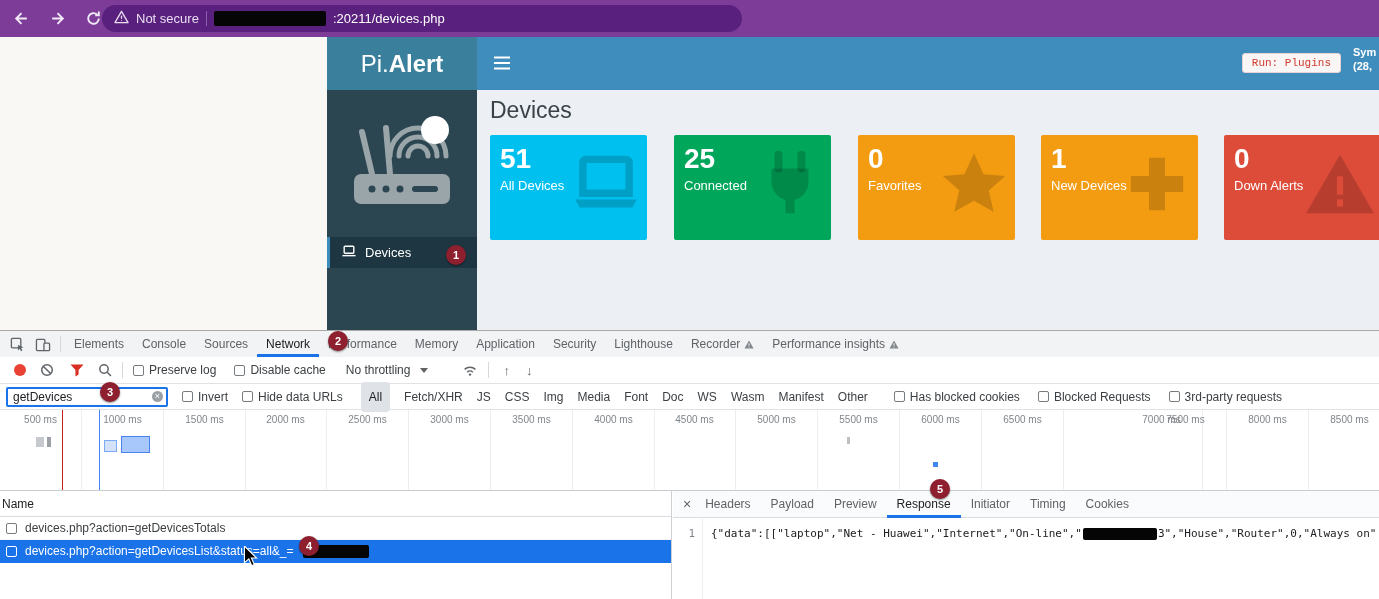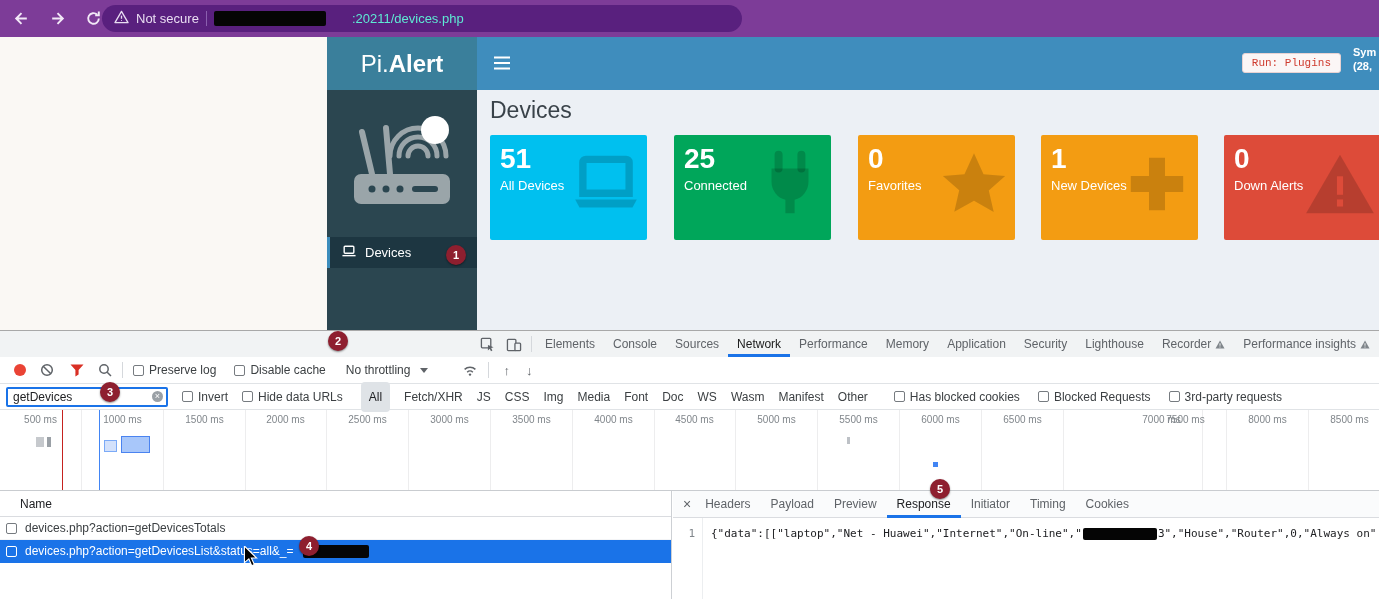--- a/index.html
+++ b/index.html
@@ -6,21 +6,21 @@
   body { font-family: "Liberation Sans", sans-serif; background: #fff; }
   #screen { position: relative; width: 1379px; height: 599px; overflow: hidden; background: #fff; }
 
   
   .browser-bar { position: absolute; left: 0; top: 0; width: 1379px; height: 37px; background: #7d3c98; display: flex; align-items: center; }
   .nav-ic { width: 30px; height: 30px; margin-left: 6px; display: flex; align-items: center; justify-content: center; color: #f2e9f7; }
   .url-pill { position: absolute; left: 102px; top: 5px; width: 640px; height: 27px; border-radius: 14px; background: #59207e; display: flex; align-items: center; padding: 0 12px; color: #e9ddf2; font-size: 13px; gap: 7px; }
   .url-sep { width: 1px; height: 15px; background: #8a5fae; }
   .redact { background: #050505; border-radius: 2px; }
   .url-redact { width: 112px; height: 15px; }
-  .url-path { color: #5eead4; margin-left: 19px; }
+  .url-path { color: #ffffff; }
 
   
   .page-blank { position: absolute; left: 0; top: 37px; width: 327px; height: 293px; background: #faf8f4; }
 
   
   .sidebar { position: absolute; left: 327px; top: 37px; width: 150px; height: 293px; background: #2b4650; }
   .logo { height: 53px; background: #3a7f9b; color: #fff; display: flex; align-items: center; justify-content: center; font-size: 24px; }
   .logo .light { font-weight: 300; }
   .logo .bold { font-weight: 700; }
   .router-wrap { display: flex; justify-content: center; margin-top: 10px; }
@@ -49,21 +49,21 @@
 
   .panel { position: absolute; left: 13px; top: 175px; width: 889px; height: 72px; background: #fff; border-top: 2px solid #d2d6de; box-shadow: 0 1px 1px rgba(0,0,0,0.08); }
   .panel-head { border-bottom: 1px solid #f4f4f4; padding: 10px 0 10px 14px; }
   .panel-title { font-size: 17px; color: #444; }
   .legend { position: absolute; left: 405px; top: 47px; display: flex; gap: 24px; align-items: center; }
   .legend-item { display: flex; align-items: center; gap: 6px; font-size: 12px; color: #777; }
   .swatch { width: 36px; height: 12px; }
 
   
   .devtools { position: absolute; left: 0; top: 330px; width: 1379px; height: 269px; background: #fff; border-top: 1px solid #a8a8a8; font-size: 12px; color: #3c4043; }
-  .dt-tabs { position: absolute; top: 0; left: 0; right: 0; height: 26px; background: #f1f3f4; display: flex; align-items: center; justify-content: flex-end; }
+  .dt-tabs { position: absolute; top: 0; left: 0; right: 0; height: 26px; background: #f1f3f4; display: flex; align-items: center; }
   .dt-tab { padding: 0 9px; line-height: 25px; height: 26px; color: #5f6368; white-space: nowrap; display: flex; align-items: center; gap: 4px; }
   .dt-tab.active { color: #1a1a1a; box-shadow: inset 0 -3px 0 #1a73e8; }
   .tabbar-ic { width: 26px; height: 26px; display: flex; align-items: center; justify-content: center; color: #5f6368; }
   .vdiv { width: 1px; height: 16px; background: #d5d8dc; margin: 0 4px; }
 
   .dt-toolbar { position: absolute; top: 26px; left: 0; right: 0; height: 27px; display: flex; align-items: center; border-bottom: 1px solid #e0e3e6; }
   .rec-dot { width: 12px; height: 12px; border-radius: 50%; background: #ea4335; margin-left: 14px; }
   .tool-ic { display: flex; align-items: center; justify-content: center; color: #5f6368; }
   .cb-group { display: flex; align-items: center; gap: 5px; white-space: nowrap; color: #3c4043; }
   .cb { width: 11px; height: 11px; border: 1px solid #767b80; border-radius: 2px; background: #fff; flex: none; }
@@ -78,21 +78,21 @@
   .type-f { color: #3c4043; white-space: nowrap; }
 
   .dt-timeline { position: absolute; top: 79px; left: 0; right: 0; height: 81px; border-bottom: 1px solid #c9ccd0; overflow: hidden; }
   .tl-seg { position: absolute; top: 0; bottom: 0; width: 82px; border-right: 1px solid #ededee; }
   .tl-seg span { display: block; text-align: center; margin-top: 4px; font-size: 10px; color: #80868b; white-space: nowrap; }
   .tl-line { position: absolute; top: 0; bottom: 0; width: 1px; }
   .tl-bar { position: absolute; }
 
   .dt-bottom { position: absolute; top: 160px; left: 0; right: 0; bottom: 0; }
   .req-list { position: absolute; left: 0; top: 0; width: 672px; bottom: 0; border-right: 1px solid #cdd0d4; background: #fff; }
-  .req-header { height: 26px; line-height: 26px; padding-left: 20px; border-bottom: 1px solid #dadce0; color: #202124; }
+  .req-header { height: 26px; line-height: 26px; padding-left: 2px; border-bottom: 1px solid #dadce0; color: #202124; }
   .req-row { height: 23px; display: flex; align-items: center; gap: 8px; padding-left: 6px; color: #3c4043; border-bottom: 1px solid #f3f4f6; }
   .req-row.selected { background: #1a73e8; color: #fff; border-bottom-color: #1a73e8; }
   .req-row.selected .cb { border-color: #fff; background: transparent; }
   .req-redact { width: 66px; height: 13px; margin-left: 1px; }
 
   .details { position: absolute; left: 673px; top: 0; right: 0; bottom: 0; background: #fff; }
   .det-tabs { height: 27px; display: flex; align-items: center; background: #fafbfc; border-bottom: 1px solid #dadce0; }
   .det-close { margin: 0 4px 0 10px; color: #5f6368; font-size: 14px; }
   .det-tab { padding: 0 10px; line-height: 26px; height: 27px; color: #5f6368; }
   .det-tab.active { color: #202124; box-shadow: inset 0 -3px 0 #1a73e8; }

